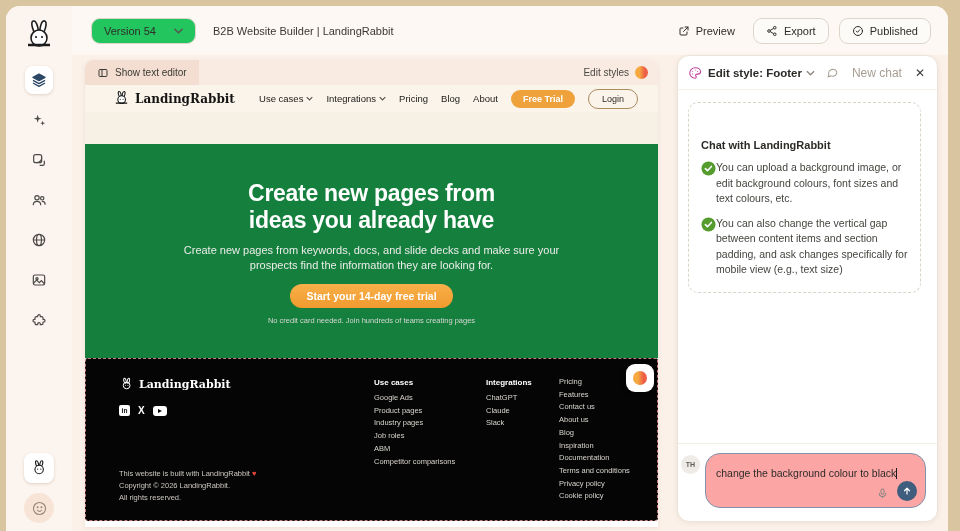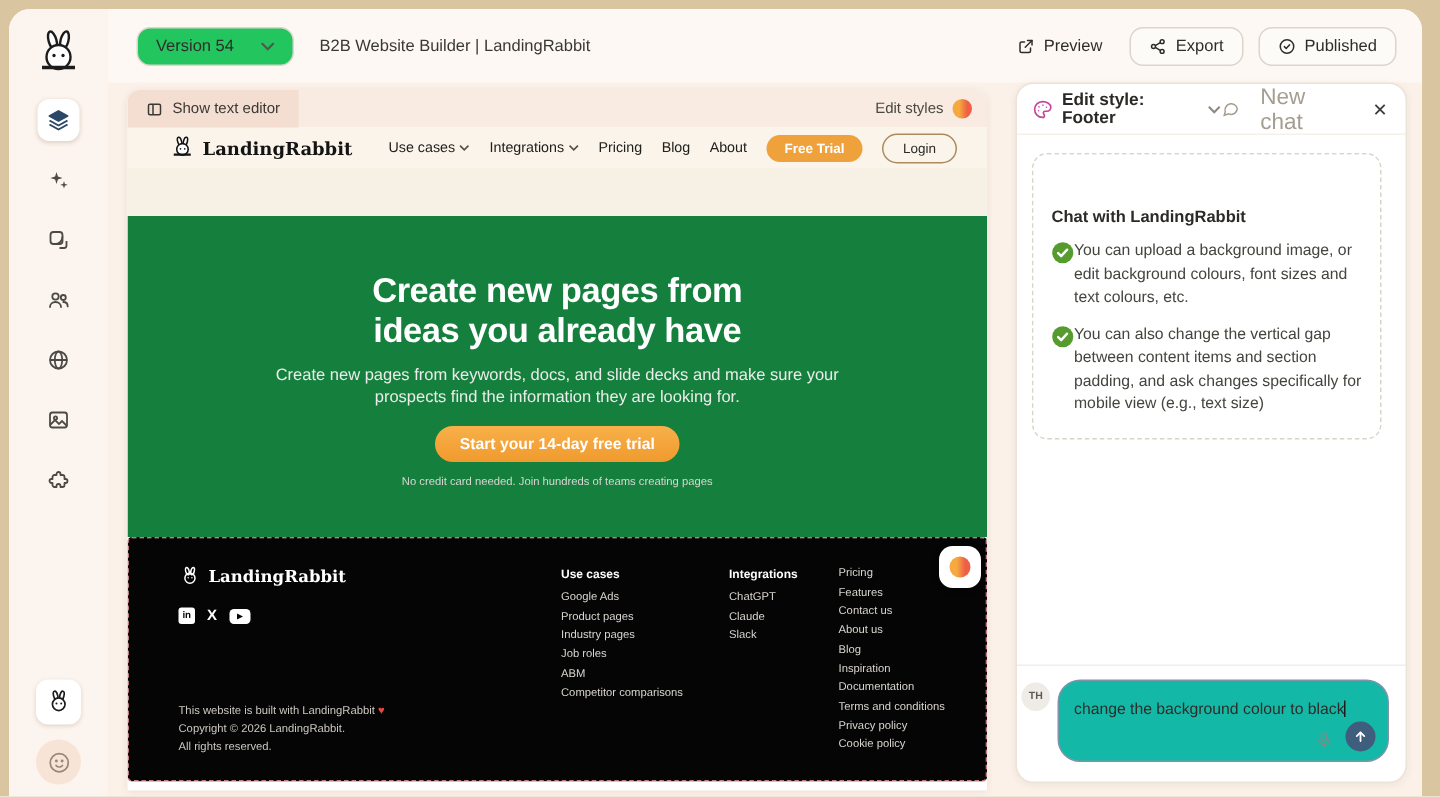--- a/index.html
+++ b/index.html
@@ -90,36 +90,36 @@
   .edit-fab .swatch-circle { width:14px; height:14px; }
 
   
   .panel { position:absolute; left:671px; top:49px; width:261px; height:467px; background:#fff;
            border:1px solid #ece3d8; border-radius:12px; box-shadow:0 1px 5px rgba(140,100,70,.10); }
   .panel-header { height:34px; display:flex; align-items:center; padding:0 12px 0 10px;
                   border-bottom:1px solid #f5f0e9; }
   .panel-title { margin-left:6px; font-size:11.5px; font-weight:700; color:#2c2a27; cursor:pointer; }
   .panel-chevron { margin-left:4px; color:#8d877e; }
   .new-chat { margin-left:auto; display:flex; align-items:center; gap:13px; color:#a59d92;
-              font-size:15px; cursor:pointer; }
+              font-size:12px; cursor:pointer; }
   .close-x { margin-left:13px; font-size:12px; color:#3c3a36; cursor:pointer; }
 
   .chat-box { margin:12px 16px 0 10px; border:1.5px dashed #d9d3c8; border-radius:10px; padding:12px 12px 14px; }
   .chat-box-title { font-size:11px; font-weight:700; color:#2c2a27;margin-top:24px; }
   .bullet { display:flex; gap:0; margin-top:9px; }
   .bullet svg { flex-shrink:0; margin-top:1px; }
   .bullet-text { font-size:10.5px; line-height:15.5px; color:#46443f; }
 
   .input-area { position:absolute; left:0; right:0; bottom:13px; border-top:1px solid #f2ede5;
                 padding:9px 11px 0 3px; display:flex; align-items:flex-start; gap:5px; }
   .th-avatar { width:19px; height:19px; border-radius:50%; background:#efece7; color:#5e5c58;
                font-size:7px; font-weight:700; display:flex; align-items:center; justify-content:center;
                flex-shrink:0; margin-top:2px; }
   .chat-input { position:relative; flex:1; height:55px; border:1.5px solid #7e94ab; border-radius:15px;
-                background:#14b8a6; padding:9px 10px; cursor:text; }
+                background:#fca5a5; padding:9px 10px; cursor:text; }
   .chat-input-text { font-size:10.5px; color:#2e2c29; display:inline; }
   .caret { display:inline-block; width:1px; height:11px; background:#1c1c1c; vertical-align:-2px; }
   .mic-btn { position:absolute; right:36px; bottom:7px; color:#8b8780; cursor:pointer; }
   .send-btn { position:absolute; right:8px; bottom:6px; width:20px; height:20px; border-radius:50%;
               background:#3f5d7d; border:none; display:flex; align-items:center; justify-content:center; cursor:pointer; }
 </style>
 </head>
 <body>
 
 <div class="frame">

